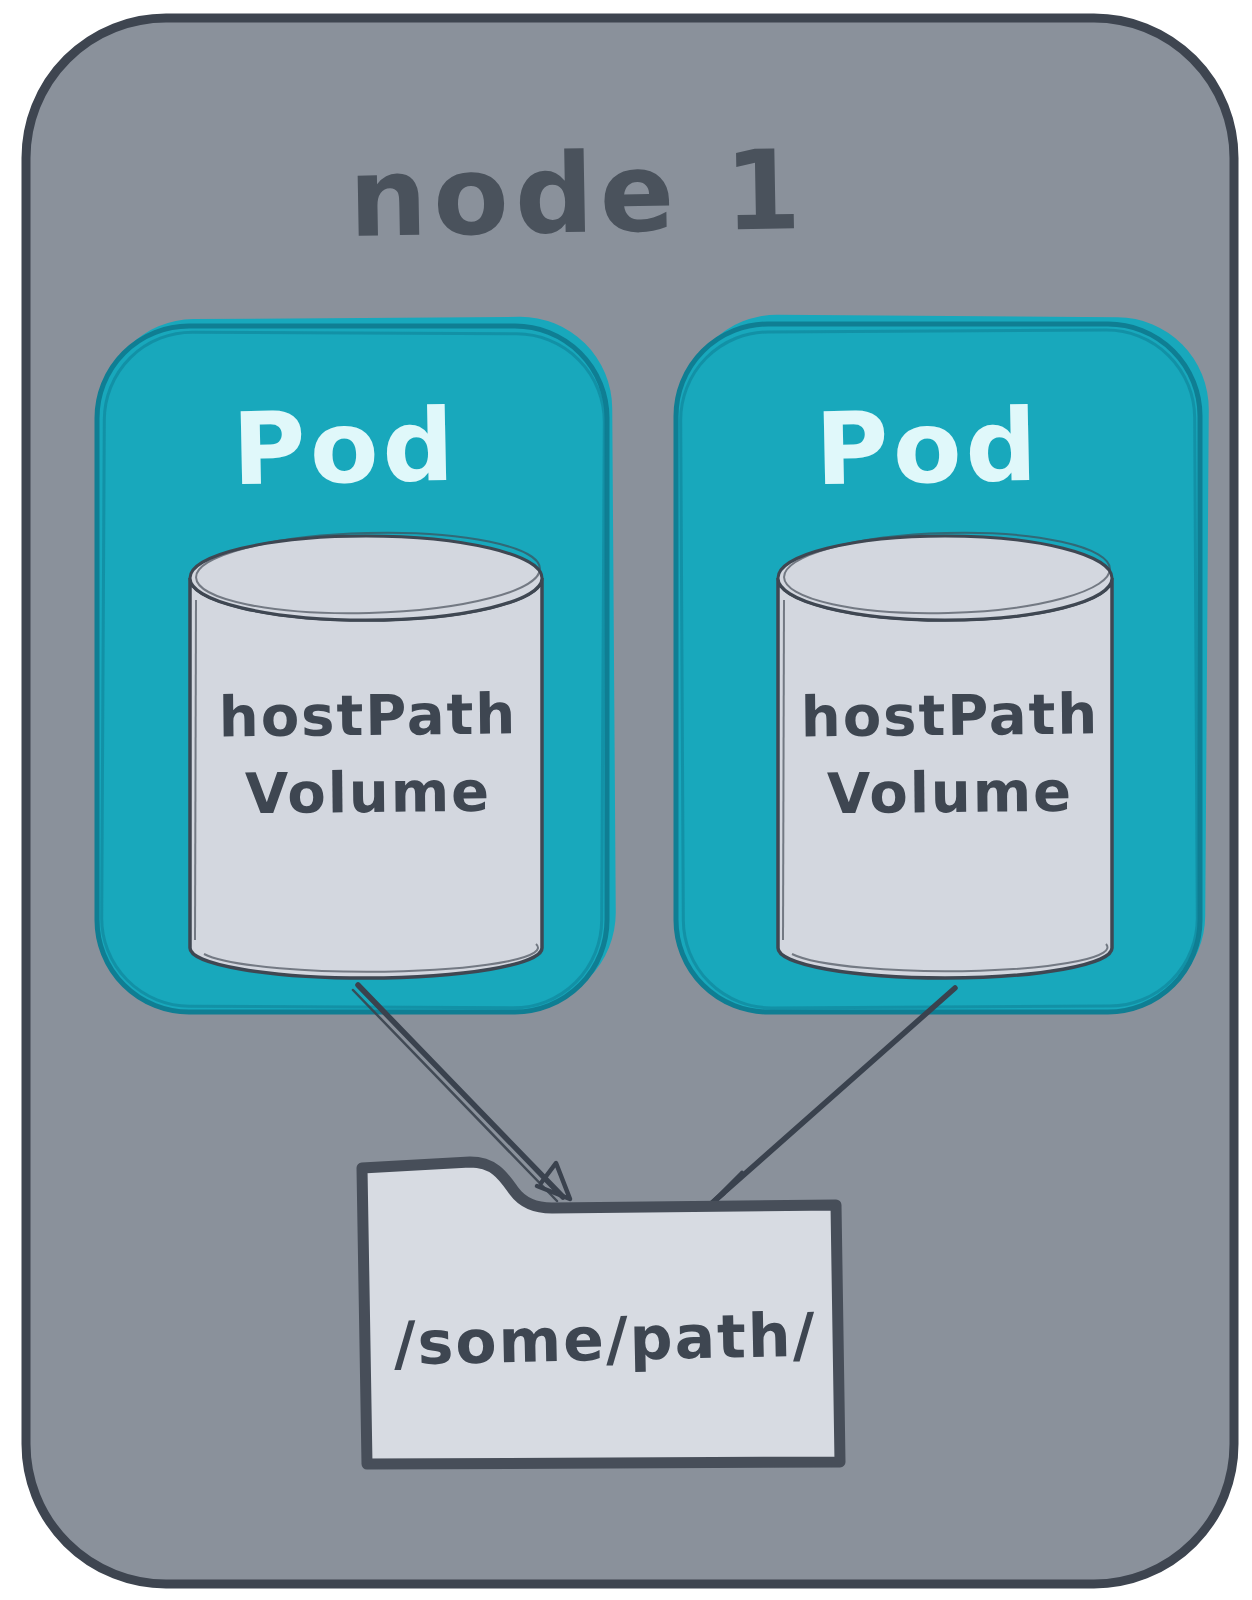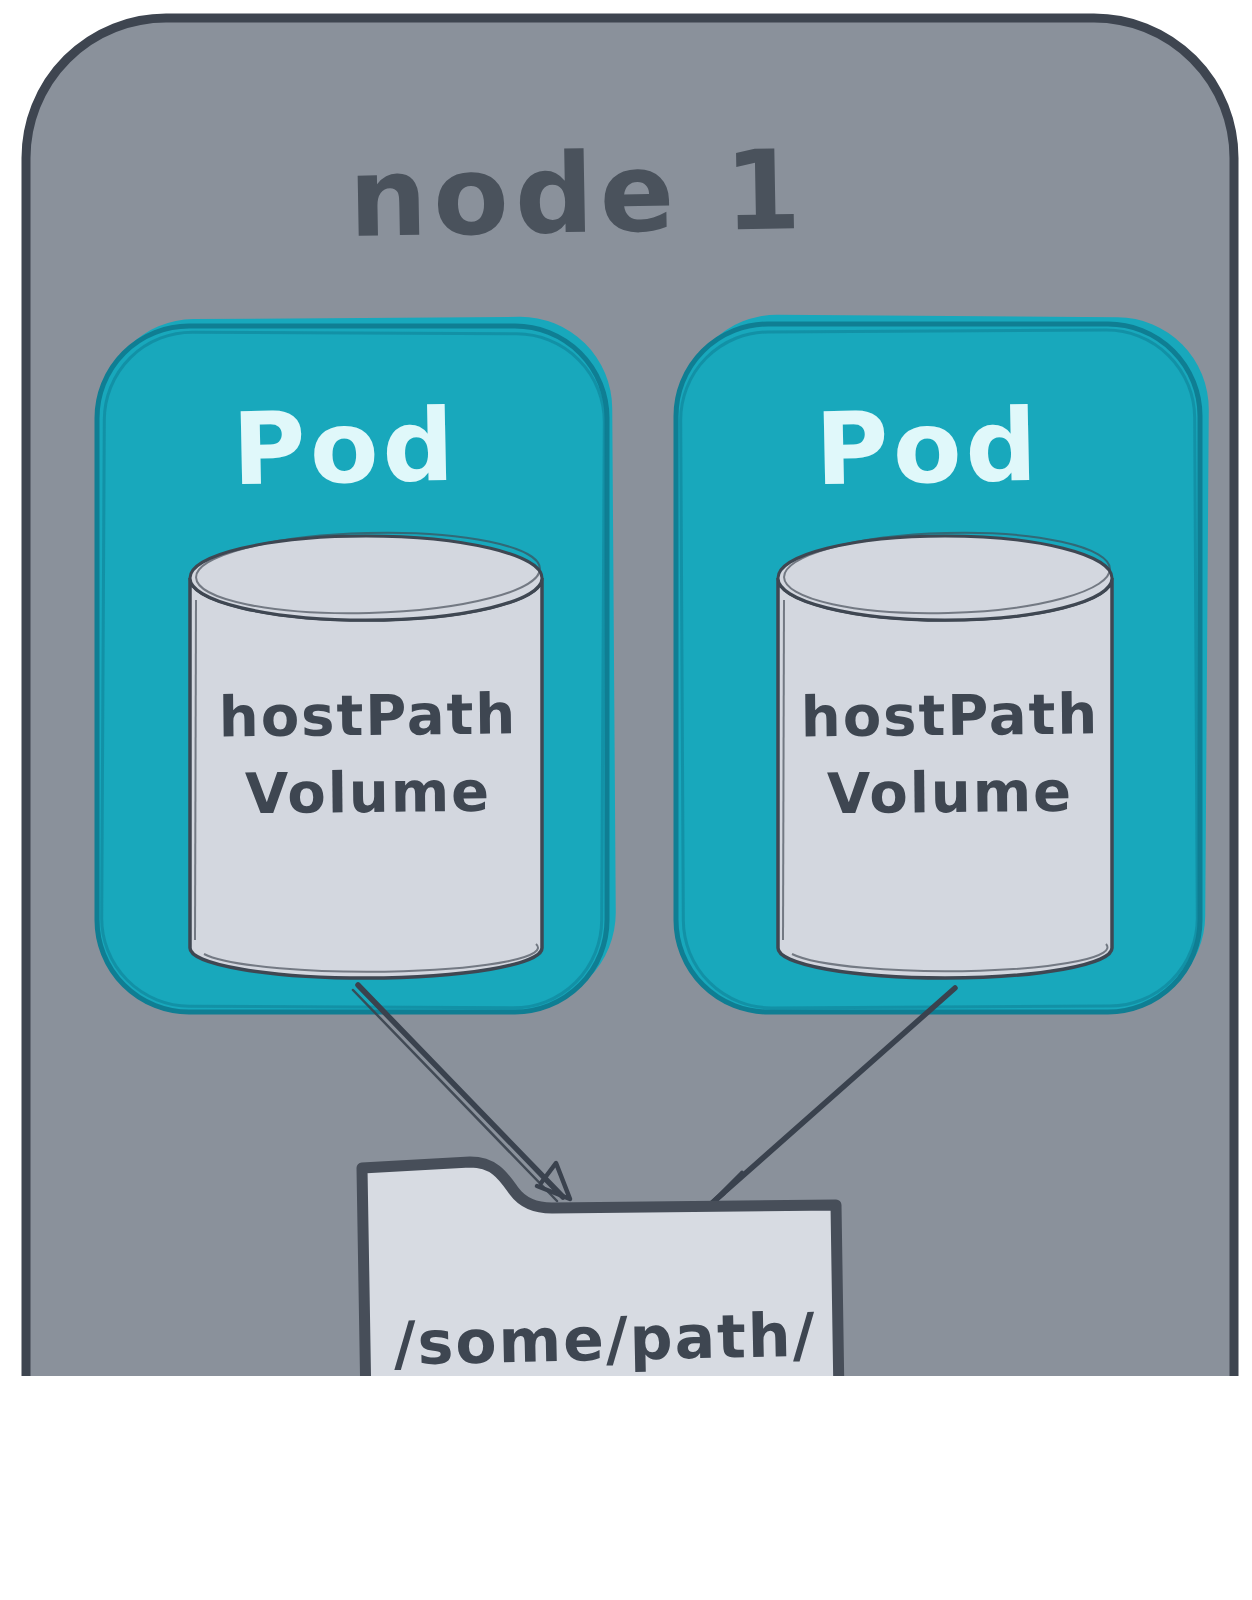--- a/index.html
+++ b/index.html
@@ -12,21 +12,21 @@
     --pod-text:#E0F8FA;
     --cylinder-fill:#D3D7DF;
     --cylinder-stroke:#3F4752;
     --dark-text:#3E4651;
     --folder-fill:#D7DBE2;
     --folder-stroke:#474E59;
     --arrow:#3A424E;
   }
   html,body{margin:0;padding:0;background:var(--page-bg);}
   .stage{
-    width:1252px;height:1376px;position:relative;margin:0 auto;
+    width:1252px;height:1600px;position:relative;margin:0 auto;
     background:var(--page-bg);
     font-family:"DejaVu Sans", sans-serif;
   }
   svg{display:block;}
   text{
     font-family:"DejaVu Sans", sans-serif;
     -webkit-user-select:none;user-select:none;
   }
   .node-box{fill:var(--node-fill);stroke:var(--node-stroke);stroke-width:9;}
   .node-label{fill:var(--node-text);font-size:110px;font-weight:bold;letter-spacing:6px;}

